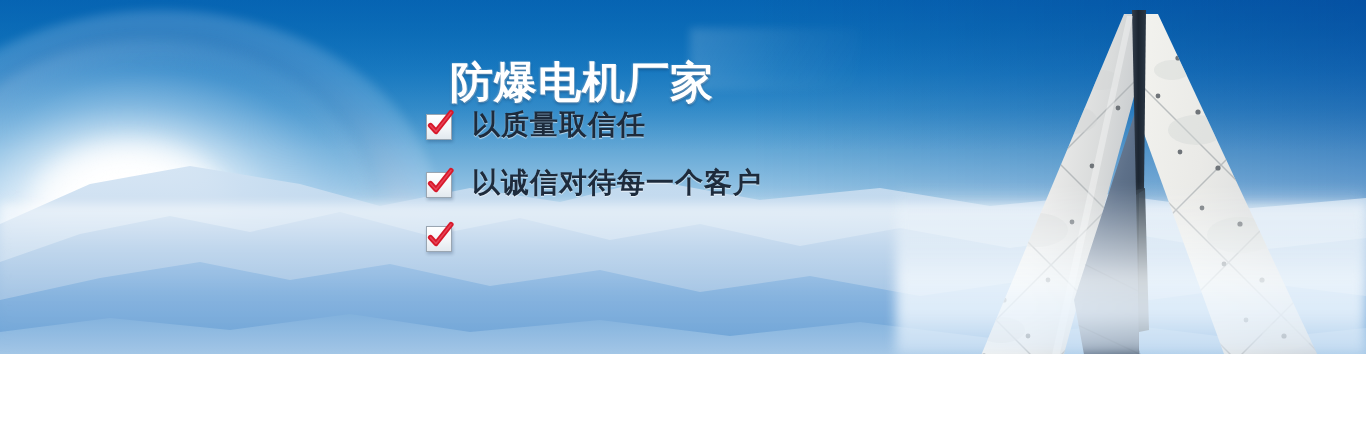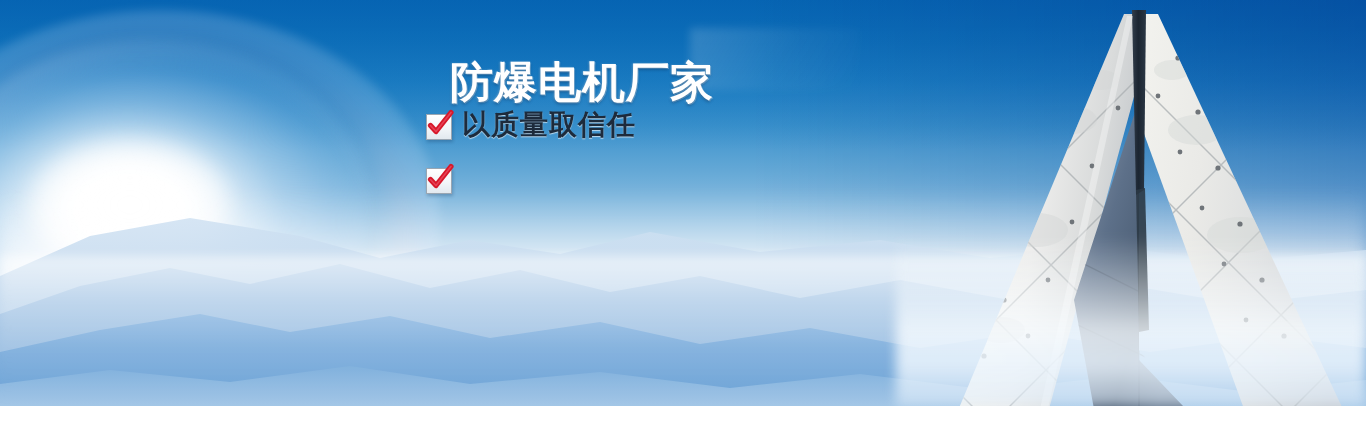--- a/index.html
+++ b/index.html
@@ -1,21 +1,21 @@
 <!DOCTYPE html>
 <html><head>
 <meta charset="utf-8">
 <style>
   html,body{margin:0;padding:0;background:#fff;}
   body{font-family:"Liberation Sans","DejaVu Sans",sans-serif;}
 
   .banner{
     position:relative;
     width:1366px;
-    height:406px;
+    height:354px;
     overflow:hidden;
     background:#1a7cc4;
   }
 
   
   .sky{
     position:absolute; inset:0;
     background:linear-gradient(to bottom,
       #0a6ab6 0%,
       #1276bd 9%,
@@ -165,21 +165,21 @@
   .points{
     position:absolute;
     left:424px; top:106px;
     display:flex;
     flex-direction:column;
     gap:20px;
   }
   .point{
     display:flex;
     align-items:center;
-    gap:8px;
+    gap:18px;
   }
   .check-icon{
     position:relative;
     width:30px; height:30px;
     flex:0 0 30px;
   }
   .check-icon .box{
     position:absolute;
     left:2px; top:4px;
     width:24px; height:24px;
@@ -393,20 +393,30 @@
       <span class="check-icon">
         <span class="box"></span>
         <svg viewBox="0 0 30 30">
           <path d="M6.5,15.5 L12,21.5 L27,2.5" fill="none" stroke="#d7182a" stroke-width="5.2" stroke-linecap="round" stroke-linejoin="round"></path>
           <path d="M6.5,15.5 L12,21.5 L27,2.5" fill="none" stroke="#f2647a" stroke-width="1.6" stroke-linecap="round" stroke-linejoin="round" opacity="0.55"></path>
         </svg>
       </span>
       <span class="point-label">以质量取信任</span>
     </div>
 
+    <div class="point">
+      <span class="check-icon">
+        <span class="box"></span>
+        <svg viewBox="0 0 30 30">
+          <path d="M6.5,15.5 L12,21.5 L27,2.5" fill="none" stroke="#d7182a" stroke-width="5.2" stroke-linecap="round" stroke-linejoin="round"></path>
+          <path d="M6.5,15.5 L12,21.5 L27,2.5" fill="none" stroke="#f2647a" stroke-width="1.6" stroke-linecap="round" stroke-linejoin="round" opacity="0.55"></path>
+        </svg>
+      </span>
+      <span class="point-label">以诚信对待每一个客户</span>
+    </div>
 
     <div class="point">
       <span class="check-icon">
         <span class="box"></span>
         <svg viewBox="0 0 30 30">
           <path d="M6.5,15.5 L12,21.5 L27,2.5" fill="none" stroke="#d7182a" stroke-width="5.2" stroke-linecap="round" stroke-linejoin="round"></path>
           <path d="M6.5,15.5 L12,21.5 L27,2.5" fill="none" stroke="#f2647a" stroke-width="1.6" stroke-linecap="round" stroke-linejoin="round" opacity="0.55"></path>
         </svg>
       </span>
     </div>

